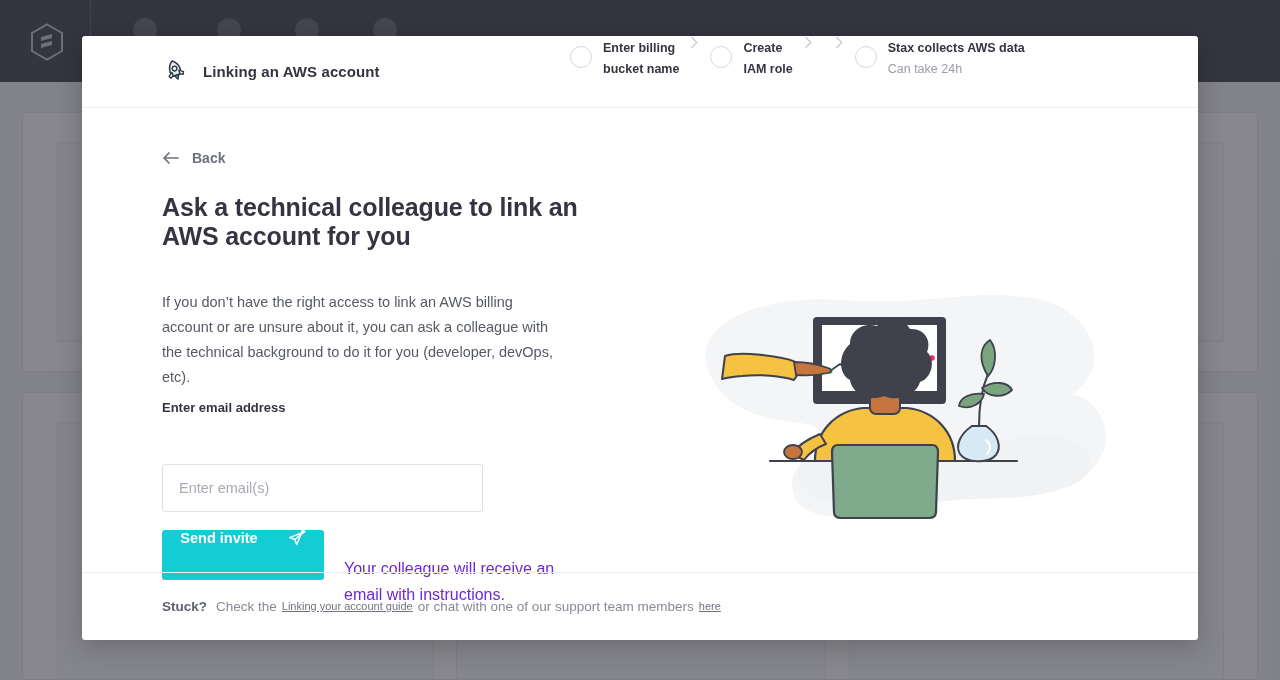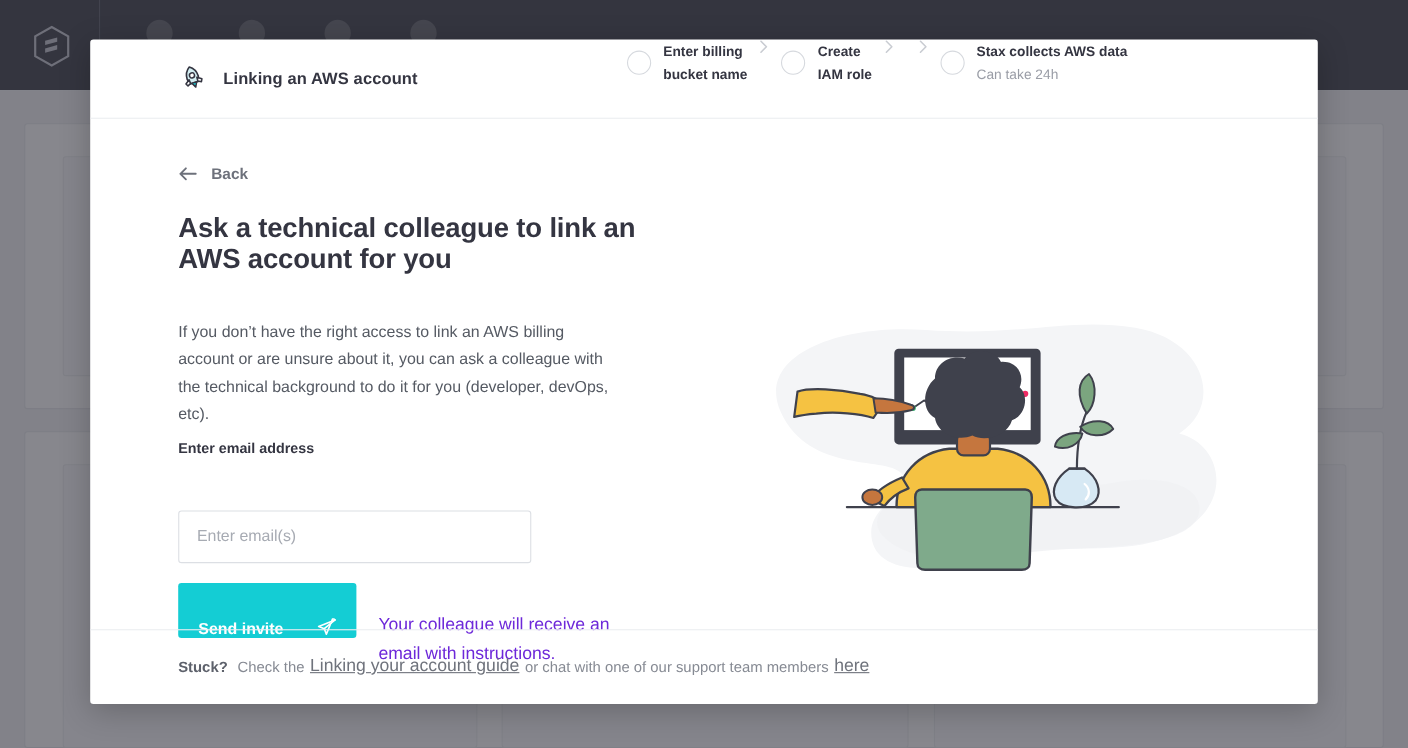--- a/index.html
+++ b/index.html
@@ -107,21 +107,21 @@
     position: absolute; left: 80px; top: 356px; width: 321px; height: 48px;
     border: 1px solid #dcdfe4; border-radius: 3px; background: #fff;
     font-family: "Liberation Sans", sans-serif; font-size: 14.5px; color: #343541;
     padding: 0 16px; outline: none;
   }
   .email-input::placeholder { color: #a7abb3; }
 
   .send-btn {
     position: absolute; left: 80px; top: 422px; width: 162px; height: 50px;
     background: #14cdd4; border: none; border-radius: 3px; cursor: pointer;
-    display: flex; align-items: flex-end; justify-content: center; gap: 30px;
+    display: flex; align-items: flex-start; justify-content: center; gap: 30px;
     font-family: "Liberation Sans", sans-serif;
   }
   .send-btn-label { font-size: 14.5px; font-weight: bold; color: #ffffff; }
   .send-icon { width: 18px; height: 18px; display: block; }
 
   .send-note {
     position: absolute; left: 262px; top: 448px; width: 225px;
     font-size: 16px; color: #6d28d9; line-height: 1.6;
   }
 
@@ -129,21 +129,21 @@
   .illustration { position: absolute; left: 560px; top: 176px; width: 500px; height: 270px; }
 
   
   .modal-footer {
     position: relative; height: 67px; border-top: 1px solid #eceef1;
     display: flex; align-items: center; padding-left: 80px;
   }
   .footer-strong { font-size: 13.5px; font-weight: bold; color: #5d616b; }
   .footer-text { font-size: 13.5px; color: #868a93; margin-left: 9px; }
   .footer-link {
-    font-size: 16px; color: #6f737c; text-decoration: underline; cursor: pointer;
+    font-size: 11px; color: #6f737c; text-decoration: underline; cursor: pointer;
   }
 </style>
 </head>
 <body>
 
 <div class="app-bg">
 
   <div class="bg-body">
     <div class="bg-card" style="left:22px;top:30px;width:1236px;height:260px;"></div>
     <div class="bg-inner" style="left:57px;top:60px;width:377px;height:200px;"></div>

